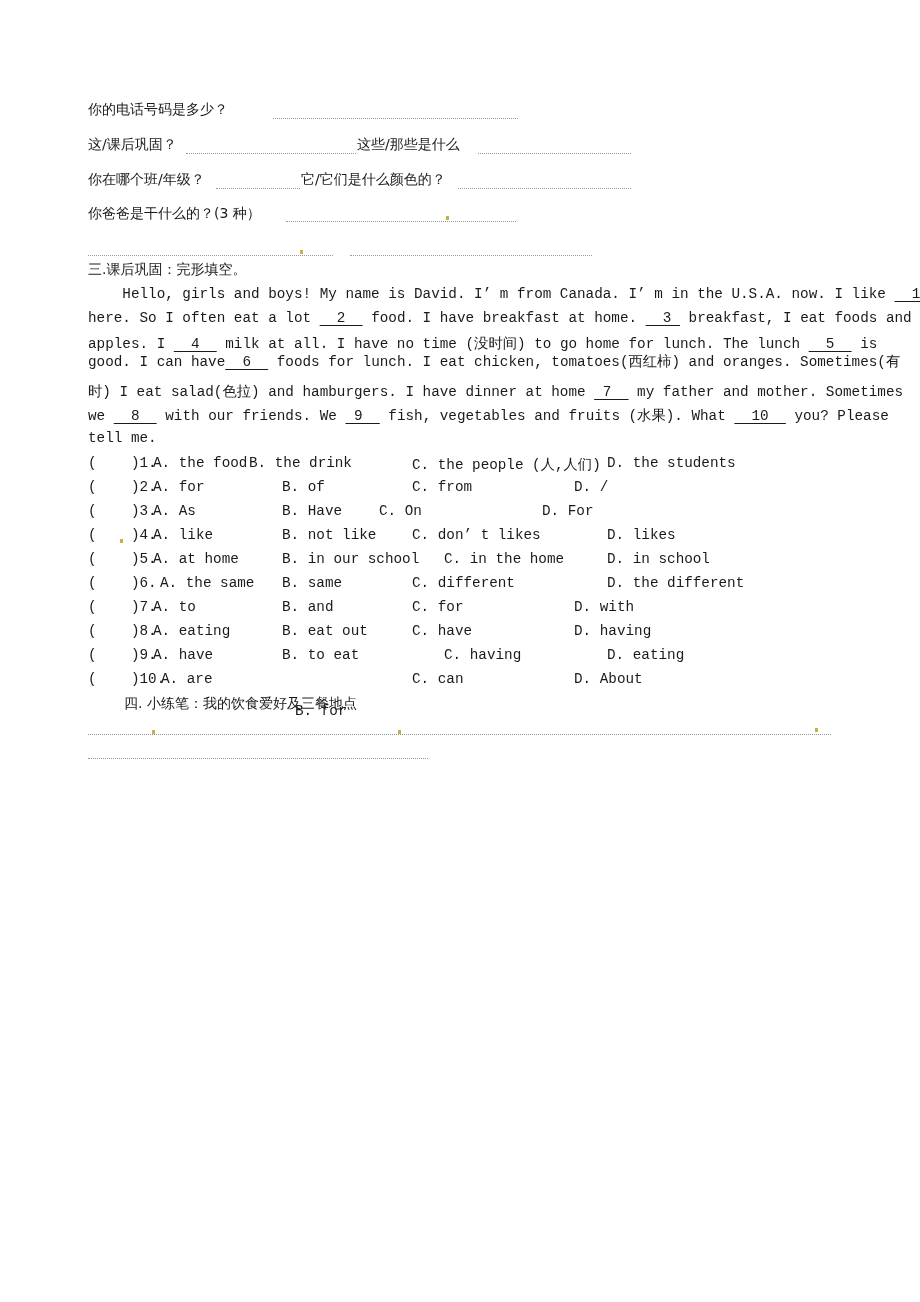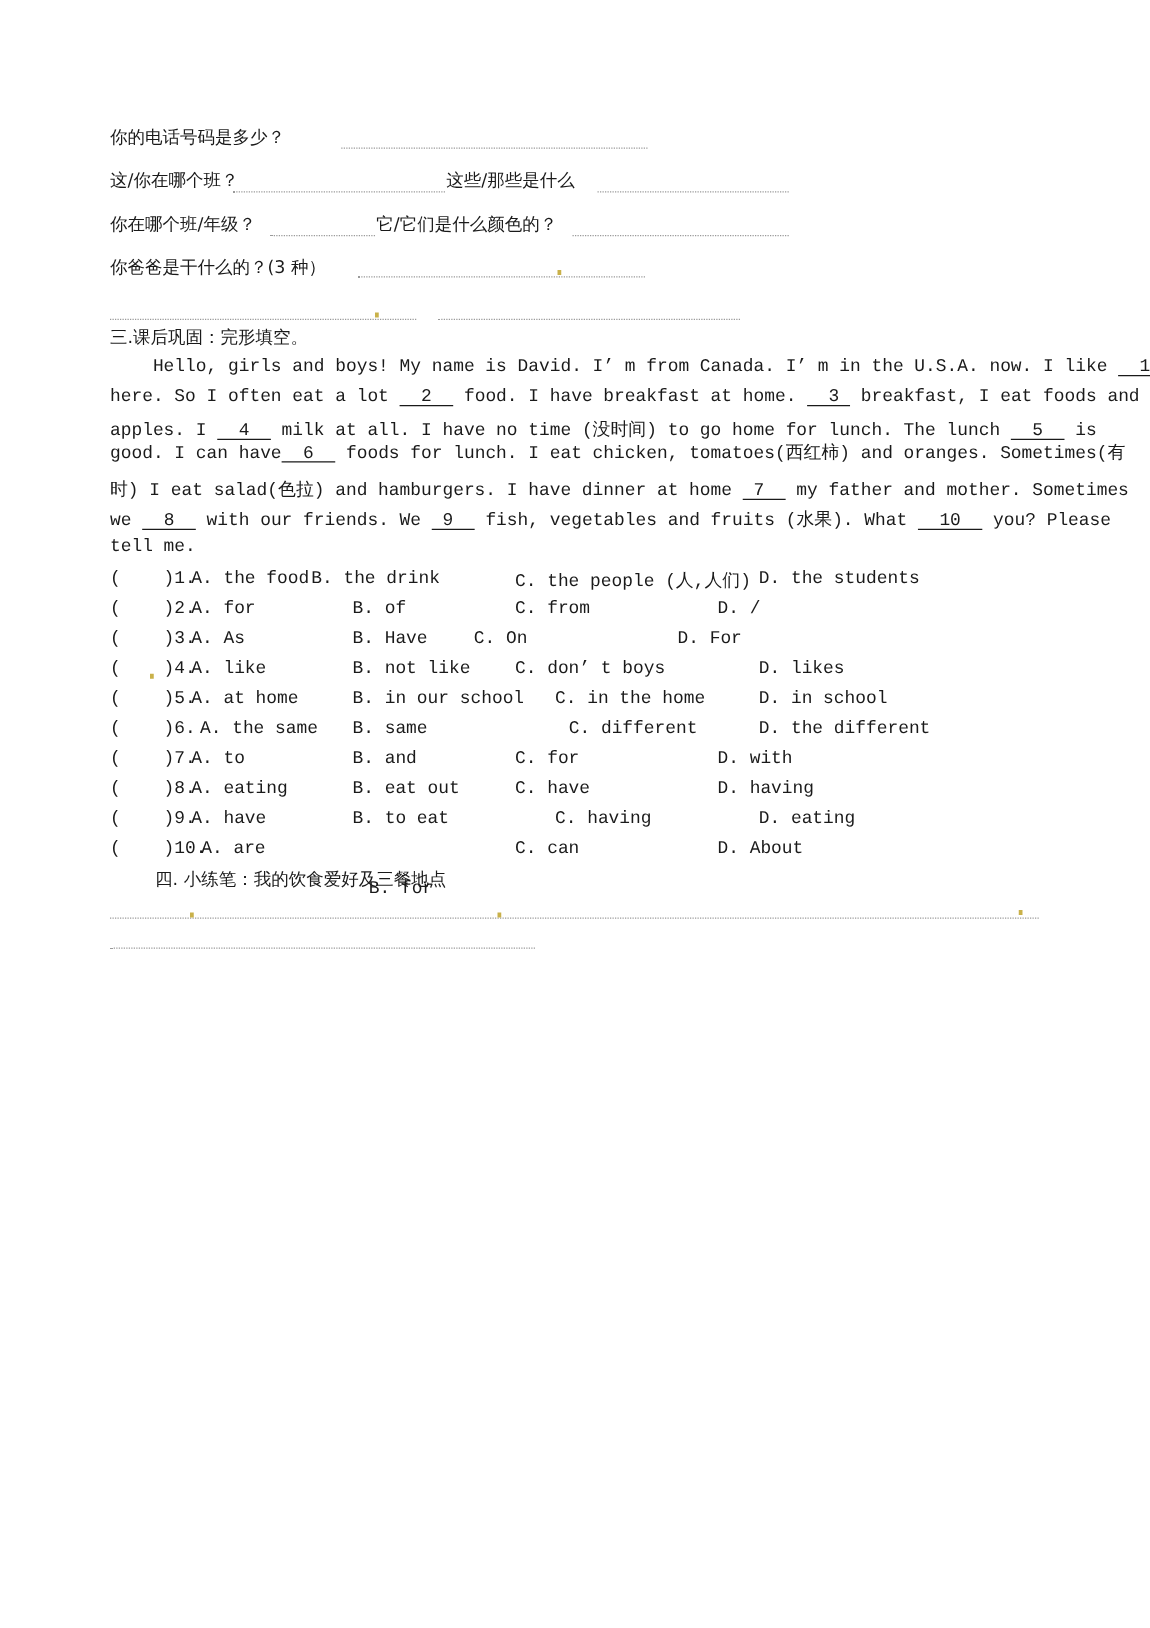--- a/index.html
+++ b/index.html
@@ -19,21 +19,21 @@
   .mark {
     position: absolute; width: 3px; height: 4px; background: #c9b14a;
   }
 </style>
 </head>
 <body>
 
 <div class="abs cn" style="left:88px; top:101px;">你的电话号码是多少？</div>
 <div class="blank-line" style="left:273px; top:118px; width:245px;"></div>
 
-<div class="abs cn" style="left:88px; top:136px;">这/你在哪个班？</div>
+<div class="abs cn" style="left:88px; top:136px;">这/课后巩固？</div>
 <div class="blank-line" style="left:186px; top:153px; width:170px;"></div>
 <div class="abs cn" style="left:357px; top:136px;">这些/那些是什么</div>
 <div class="blank-line" style="left:478px; top:153px; width:153px;"></div>
 
 <div class="abs cn" style="left:88px; top:171px;">你在哪个班/年级？</div>
 <div class="blank-line" style="left:216px; top:188px; width:84px;"></div>
 <div class="abs cn" style="left:301px; top:171px;">它/它们是什么颜色的？</div>
 <div class="blank-line" style="left:458px; top:188px; width:173px;"></div>
 
 <div class="abs cn" style="left:88px; top:205px;">你爸爸是干什么的？(3 种）</div>
@@ -76,33 +76,33 @@
   <div class="abs mono" style="left:88px; top:503px;">(    )3.</div>
   <div class="abs mono" style="left:153px; top:503px;">A. As</div>
   <div class="abs mono" style="left:282px; top:503px;">B. Have</div>
   <div class="abs mono" style="left:379px; top:503px;">C. On</div>
   <div class="abs mono" style="left:542px; top:503px;">D. For</div>
 
   <div class="abs mono" style="left:88px; top:527px;">(    )4.</div>
   <div class="mark" style="left:120px; top:539px;"></div>
   <div class="abs mono" style="left:153px; top:527px;">A. like</div>
   <div class="abs mono" style="left:282px; top:527px;">B. not like</div>
-  <div class="abs mono" style="left:412px; top:527px;">C. don’ t boys</div>
+  <div class="abs mono" style="left:412px; top:527px;">C. don’ t likes</div>
   <div class="abs mono" style="left:607px; top:527px;">D. likes</div>
 
   <div class="abs mono" style="left:88px; top:551px;">(    )5.</div>
   <div class="abs mono" style="left:153px; top:551px;">A. at home</div>
   <div class="abs mono" style="left:282px; top:551px;">B. in our school</div>
   <div class="abs mono" style="left:444px; top:551px;">C. in the home</div>
   <div class="abs mono" style="left:607px; top:551px;">D. in school</div>
 
   <div class="abs mono" style="left:88px; top:575px;">(    )6.</div>
   <div class="abs mono" style="left:160px; top:575px;">A. the same</div>
   <div class="abs mono" style="left:282px; top:575px;">B. same</div>
-  <div class="abs mono" style="left:412px; top:575px;margin-left:43px;">C. different</div>
+  <div class="abs mono" style="left:412px; top:575px;">C. different</div>
   <div class="abs mono" style="left:607px; top:575px;">D. the different</div>
 
   <div class="abs mono" style="left:88px; top:599px;">(    )7.</div>
   <div class="abs mono" style="left:153px; top:599px;">A. to</div>
   <div class="abs mono" style="left:282px; top:599px;">B. and</div>
   <div class="abs mono" style="left:412px; top:599px;">C. for</div>
   <div class="abs mono" style="left:574px; top:599px;">D. with</div>
 
   <div class="abs mono" style="left:88px; top:623px;">(    )8.</div>
   <div class="abs mono" style="left:153px; top:623px;">A. eating</div>

